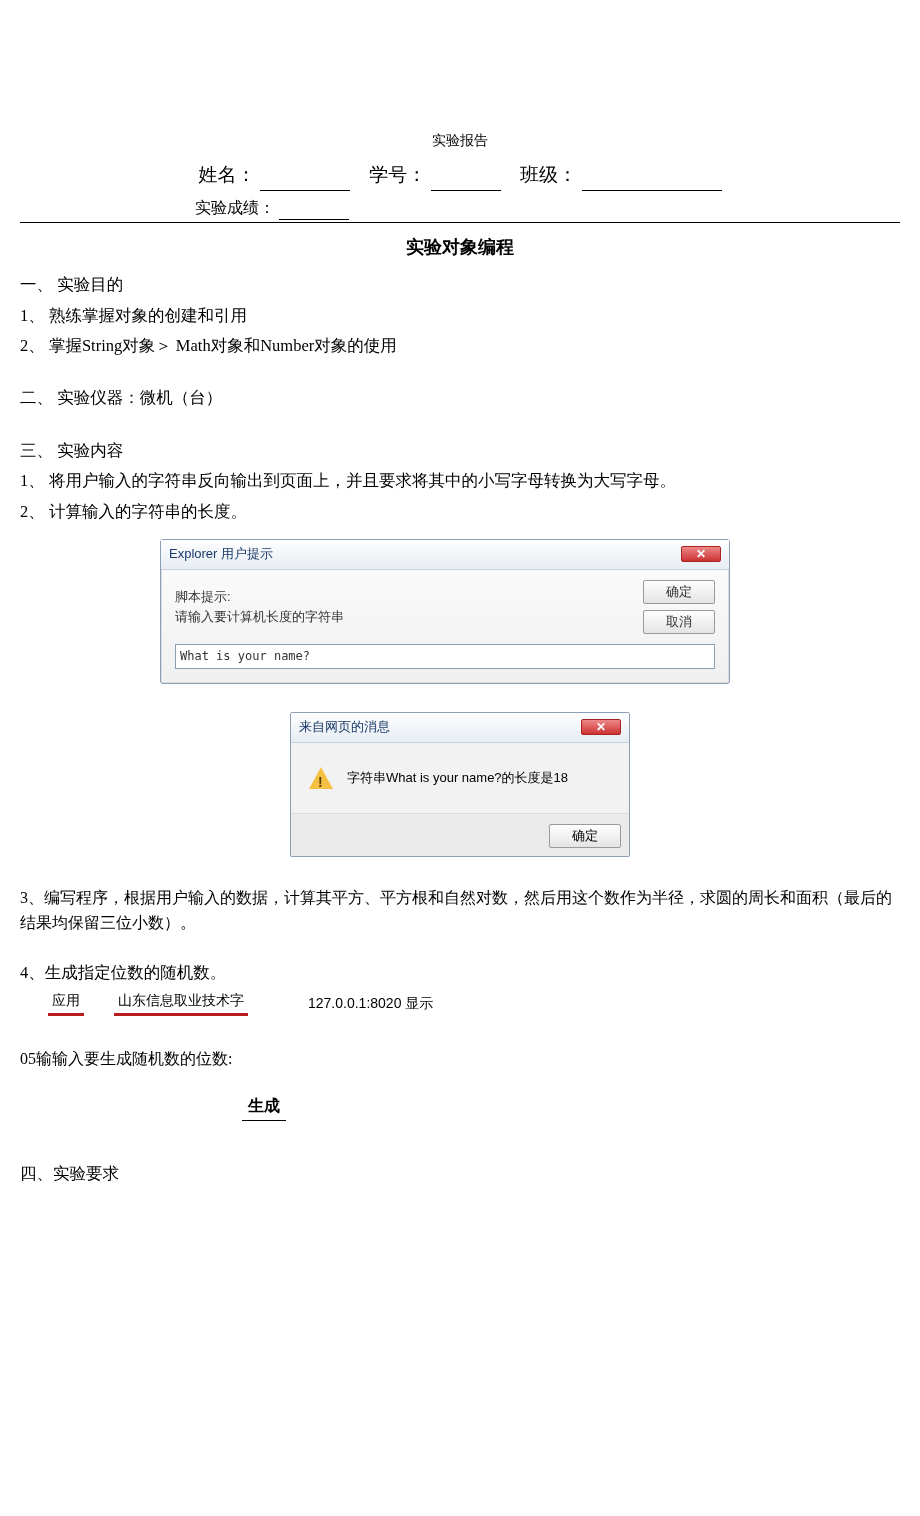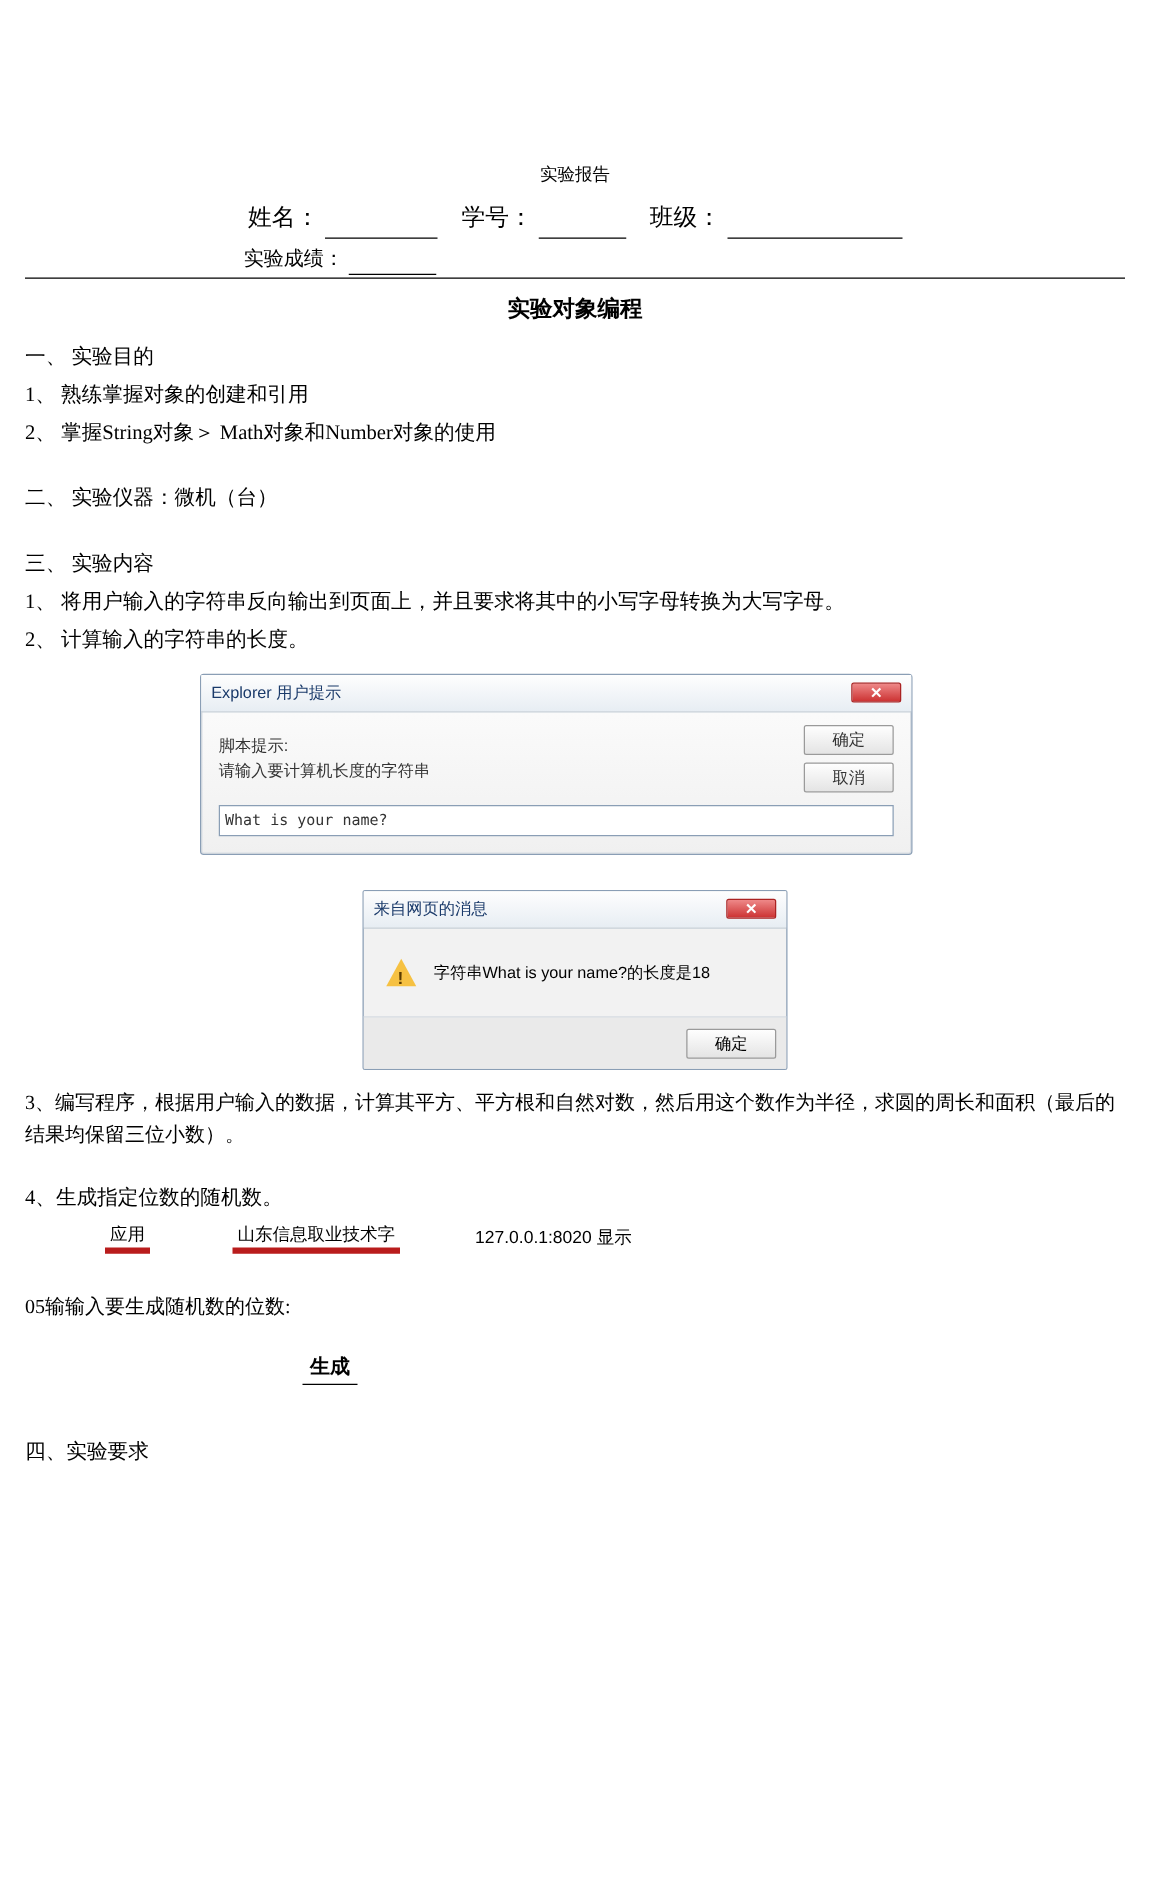--- a/index.html
+++ b/index.html
@@ -74,21 +74,21 @@
       border-right: 12px solid transparent;
       border-bottom: 22px solid #f6c142;
       position: relative;
     }
     .warn-icon::after {
       content: "!"; position: absolute; left: -3px; top: 4px;
       font-weight: bold; color: #5a3b00; font-size: 14px;
     }
     .dlg2-footer { border-top: 1px solid #d8dde3; padding: 8px; text-align: right; background: #eaeaea; }
     .tabrow { display: flex; align-items: center; gap: 30px; margin: 2px 0 0 28px; font-size: 14px; }
-    .tabrow .tab { border-bottom: 5px solid #b91c1c; padding: 0 4px; font-family: Liberation Sans, sans-serif; margin-left: 36px; }
+    .tabrow .tab { border-bottom: 3px solid #b91c1c; padding: 0 4px; font-family: Liberation Serif, serif; }
     .prompt-line { margin: 30px 0 8px 0; font-size: 16px; }
     .gen-btn {
       display: inline-block; margin: 14px 0 0 222px;
       font-family: "SimHei","黑体",sans-serif; font-weight: bold;
       border-bottom: 1px solid #000; padding: 0 6px 1px;
     }
   </style>
 </head>
 <body>
 
@@ -158,21 +158,21 @@
   </div>
   <div class="dlg2-body">
     <div class="warn-icon"></div>
     <div>字符串What is your name?的长度是18</div>
   </div>
   <div class="dlg2-footer">
     <div class="win-btn" style="display:inline-block">确定</div>
   </div>
 </div>
 
-<p class="item" style="margin-top:14px">3、编写程序，根据用户输入的数据，计算其平方、平方根和自然对数，然后用这个数作为半径，求圆的周长和面积（最后的结果均保留三位小数）。</p>
+<p class="item" style="margin-top:28px">3、编写程序，根据用户输入的数据，计算其平方、平方根和自然对数，然后用这个数作为半径，求圆的周长和面积（最后的结果均保留三位小数）。</p>
 
 <div class="sec" style="margin-top:24px">
   <p>4、生成指定位数的随机数。</p>
   <div class="tabrow">
     <span class="tab">应用</span>
     <span class="tab">山东信息取业技术字</span>
     <span style="margin-left:30px;font-family:Arial,sans-serif">127.0.0.1:8020 显示</span>
   </div>
 </div>
 

